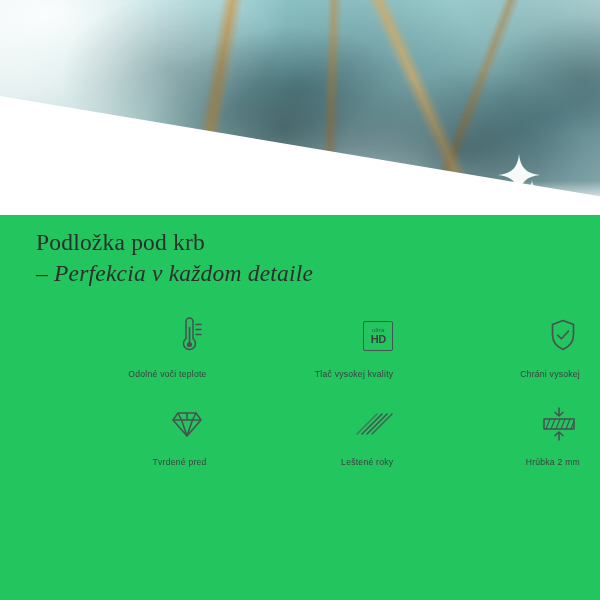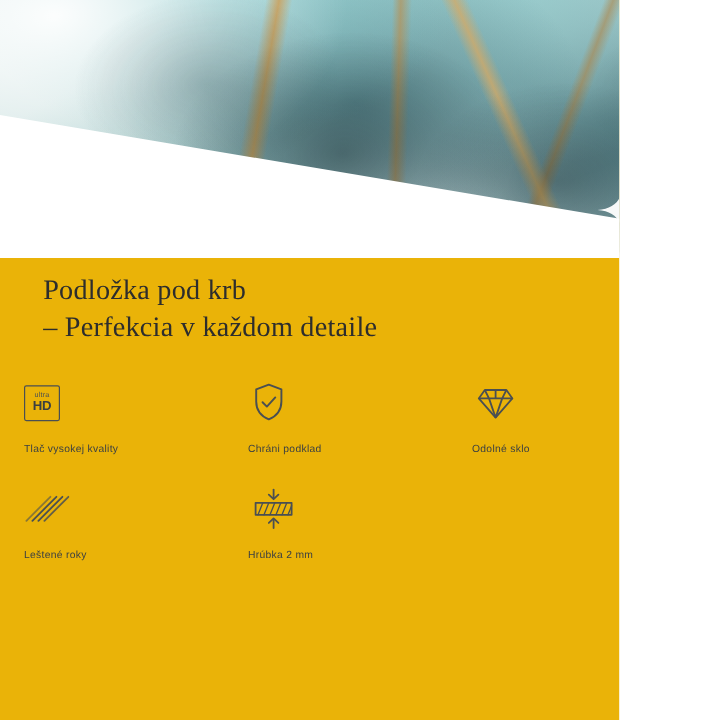--- a/index.html
+++ b/index.html
@@ -5,22 +5,22 @@
   * { box-sizing: border-box; }
   html, body {
     margin: 0; padding: 0;
     width: 600px; height: 600px;
     background: #ffffff;
     font-family: "Liberation Sans", sans-serif;
     overflow: hidden;
   }
   .page {
     position: relative;
-    width: 516px; height: 600px;
-    background: #eab308;
+    width: 600px; height: 600px;
+    background: #22c55e;
     overflow: hidden;
   }
 
   
   .hero {
     position: relative;
     width: 600px;
     height: 215px;
     overflow: hidden;
     background: #ffffff;
@@ -116,41 +116,41 @@
   .content { position: absolute; left: 0; top: 215px; width: 600px; }
   .headline {
     margin: 12px 0 0 36px;
     font-family: "Liberation Serif", serif;
     font-size: 23.5px;
     line-height: 1.32;
     color: #2d2d2d;
     font-weight: 400;
     letter-spacing: .2px;
   }
-  .headline .l2 { display: block; }
+  .headline .l2 { display: block; font-style: italic; }
   .body {
     margin: 16px 36px 0 36px;
     width: 528px;
     font-size: 11.2px;
     line-height: 2.05;
     color: #2f3233;
     letter-spacing: .05px;
   }
 
   
   .features {
     margin: 24px 20px 0 20px;
     display: grid;
     grid-template-columns: repeat(3, 1fr);
     grid-template-rows: 88px 88px;
   }
   .feature {
     display: flex;
     flex-direction: column;
-    align-items: flex-start;
+    align-items: flex-end;
     justify-content: flex-start;
   }
   .feature .ico {
     height: 46px;
     display: flex;
     align-items: center;
     justify-content: center;
   }
   .feature .cap {
     margin-top: 10px;
@@ -202,49 +202,60 @@
   <div class="content">
 
     <h1 class="headline">
       <span>Podložka pod krb</span>
       <span class="l2">– Perfekcia v každom detaile</span>
     </h1>
 
 
     <div class="features">
 
+      <div class="feature">
+        <div class="ico">
+          <svg width="34" height="40" viewBox="0 0 34 40" fill="none" stroke="#4a4f52" stroke-width="1.5" stroke-linecap="round">
+            <path d="M13 5.5a3.5 3.5 0 0 1 7 0v17.2a6 6 0 1 1-7 0V5.5Z"></path>
+            <circle cx="16.5" cy="28.5" r="2.6" fill="#4a4f52" stroke="none"></circle>
+            <path d="M16.5 26V11.5" stroke-width="1.6"></path>
+            <path d="M23 8.5h5M23 13.5h5M23 18.5h5"></path>
+          </svg>
+        </div>
+        <div class="cap">Odolné voči teplote</div>
+      </div>
 
       <div class="feature">
         <div class="ico">
           <div class="hd-badge">
             <div class="u">ultra</div>
             <div class="h">HD</div>
           </div>
         </div>
         <div class="cap">Tlač vysokej kvality</div>
       </div>
 
       <div class="feature">
         <div class="ico">
           <svg width="34" height="40" viewBox="0 0 34 40" fill="none" stroke="#4a4f52" stroke-width="1.6" stroke-linecap="round" stroke-linejoin="round">
             <path d="M17 4.5 6.5 8.5v10c0 7.2 4.6 12.4 10.5 15 5.9-2.6 10.5-7.8 10.5-15v-10L17 4.5Z"></path>
             <path d="M11.8 19.2l3.6 3.6 7-7.6"></path>
           </svg>
         </div>
-        <div class="cap">Chráni podklad</div>
+        <div class="cap">Chráni vysokej</div>
       </div>
 
       <div class="feature">
         <div class="ico">
           <svg width="40" height="34" viewBox="0 0 40 34" fill="none" stroke="#4a4f52" stroke-width="1.5" stroke-linejoin="round">
             <path d="M6 13 20 29 34 13 29 6H11L6 13Z"></path>
             <path d="M6 13h28M14.5 13 20 29M25.5 13 20 29M11 6l3.5 7M29 6l-3.5 7M20 6v7"></path>
           </svg>
         </div>
-        <div class="cap">Odolné sklo</div>
+        <div class="cap">Tvrdené pred</div>
       </div>
 
       <div class="feature">
         <div class="ico">
           <svg width="38" height="34" viewBox="0 0 38 34" fill="none" stroke="#4a4f52" stroke-width="1.5" stroke-linecap="round">
             <path d="M7 27 27 7"></path>
             <path d="M12 27 32 7"></path>
             <path d="M17 27 37 7" opacity="0.85"></path>
             <path d="M2 27 22 7" opacity="0.6"></path>
           </svg>

